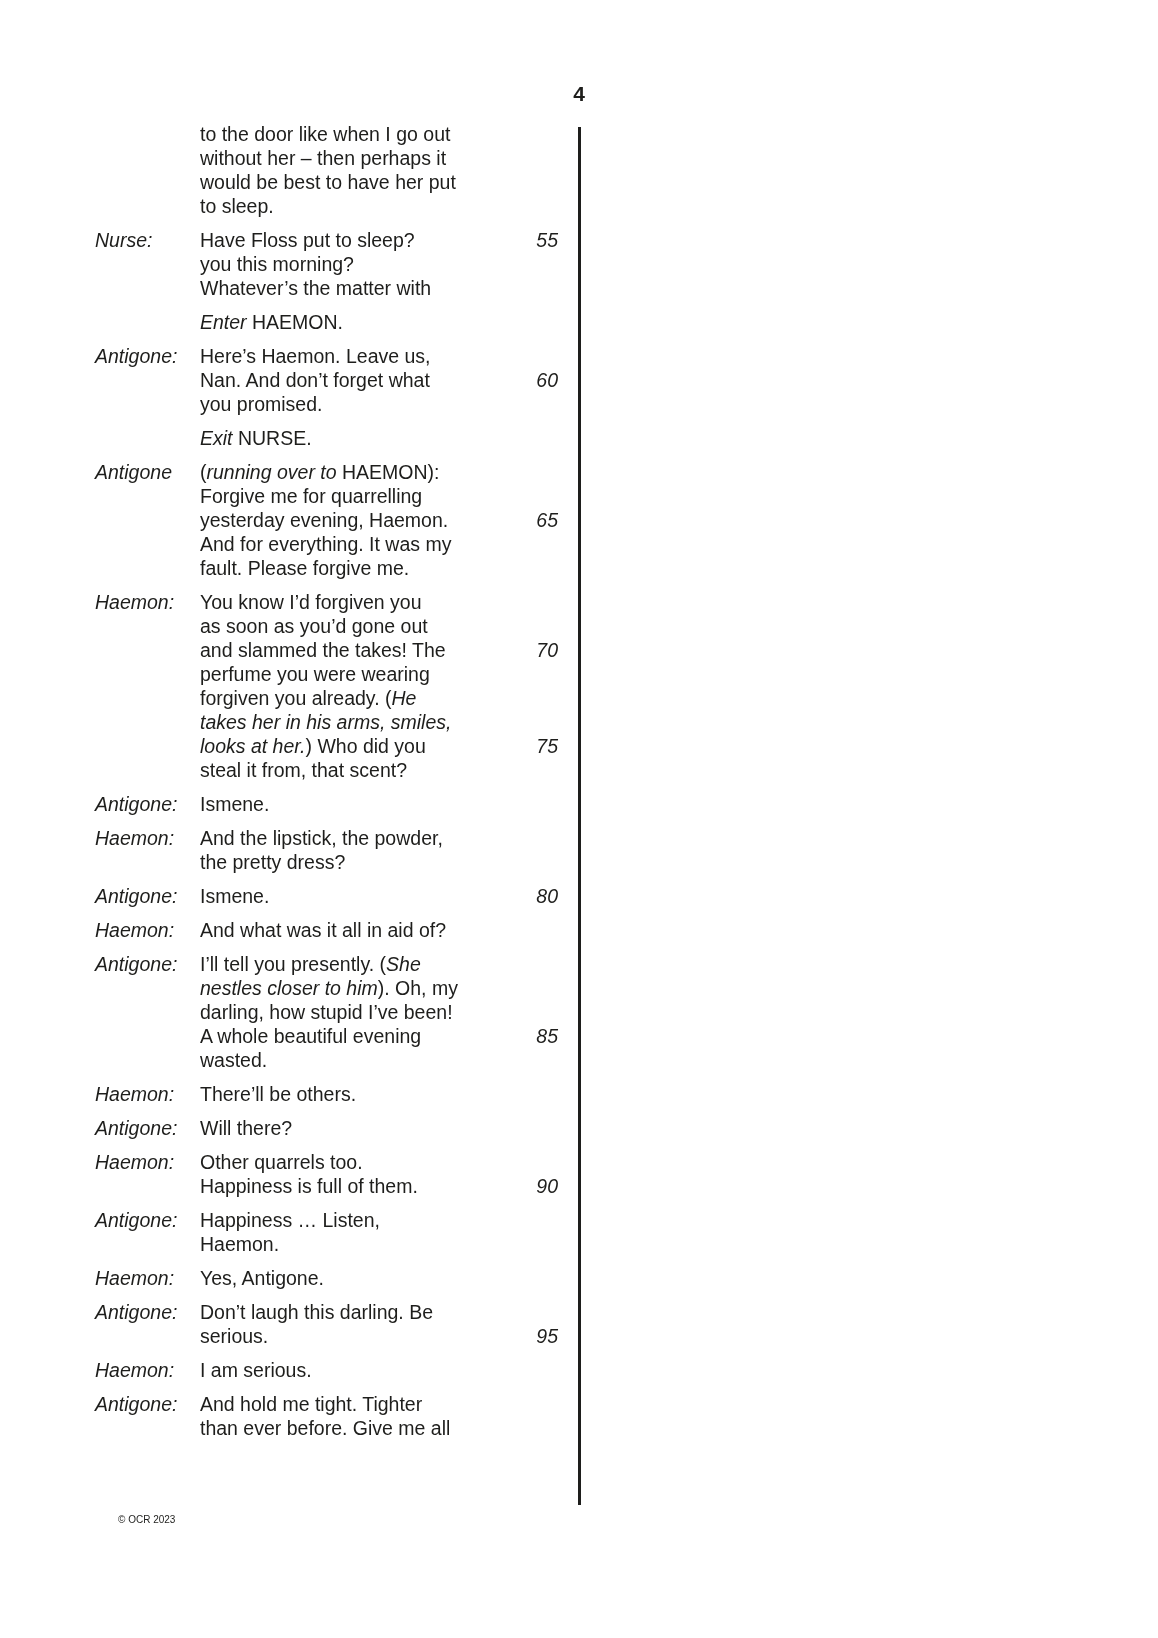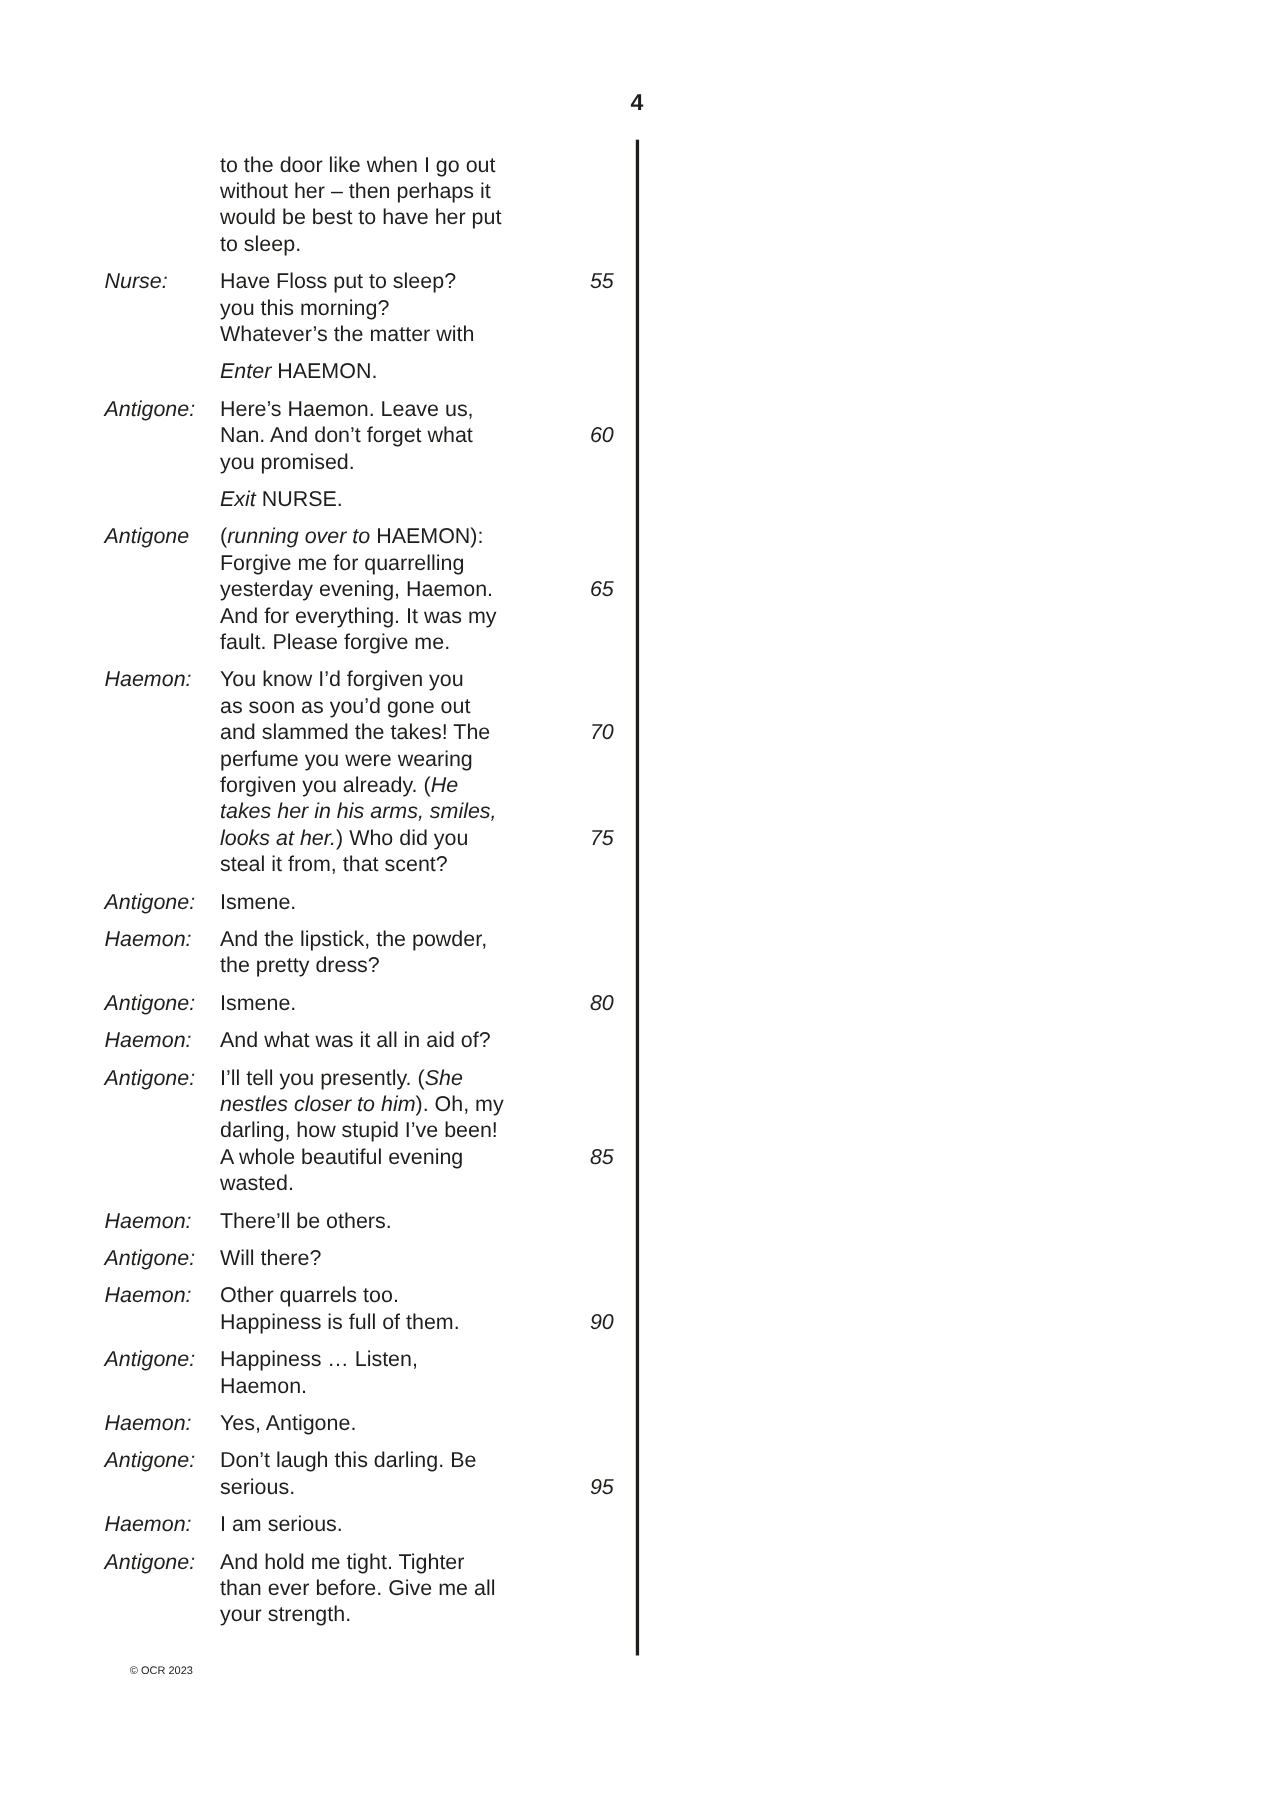--- a/index.html
+++ b/index.html
@@ -14,21 +14,21 @@
   .pagenum {
     position:absolute; top:82px; left:563px; width:32px;
     text-align:center; font-weight:bold; font-size:21px;
   }
   .col-rule {
     position:absolute; left:578px; top:127px;
     width:3px; height:1378px;
     background:#1e1e1c;
   }
   .content {
-    position:absolute; left:95px; top:138px; width:463px;
+    position:absolute; left:95px; top:122px; width:463px;
     font-size:19.5px; line-height:24px;
   }
   .block { display:flex; margin-bottom:10px; }
   .speaker { flex:0 0 105px; width:105px; font-style:italic; white-space:nowrap; }
   .lines { flex:1 1 auto; min-width:0; }
   .line { position:relative; white-space:nowrap; }
   .num { position:absolute; right:0; top:0; font-style:italic; }
   .it { font-style:italic; }
   .footer {
     position:absolute; left:118px; top:1512px;
@@ -180,18 +180,17 @@
         <div class="speaker">Haemon:</div>
         <div class="lines">
           <div class="line"><span>I am serious.</span></div>
         </div>
       </div>
       <div class="block">
         <div class="speaker">Antigone:</div>
         <div class="lines">
           <div class="line"><span>And hold me tight. Tighter</span></div>
           <div class="line"><span>than ever before. Give me all</span></div>
-          <div class="line"><span>your strength.</span></div>
         </div>
       </div>
     </div>
   <div class="footer">© OCR 2023</div>
 </div>
 
 </body></html>

